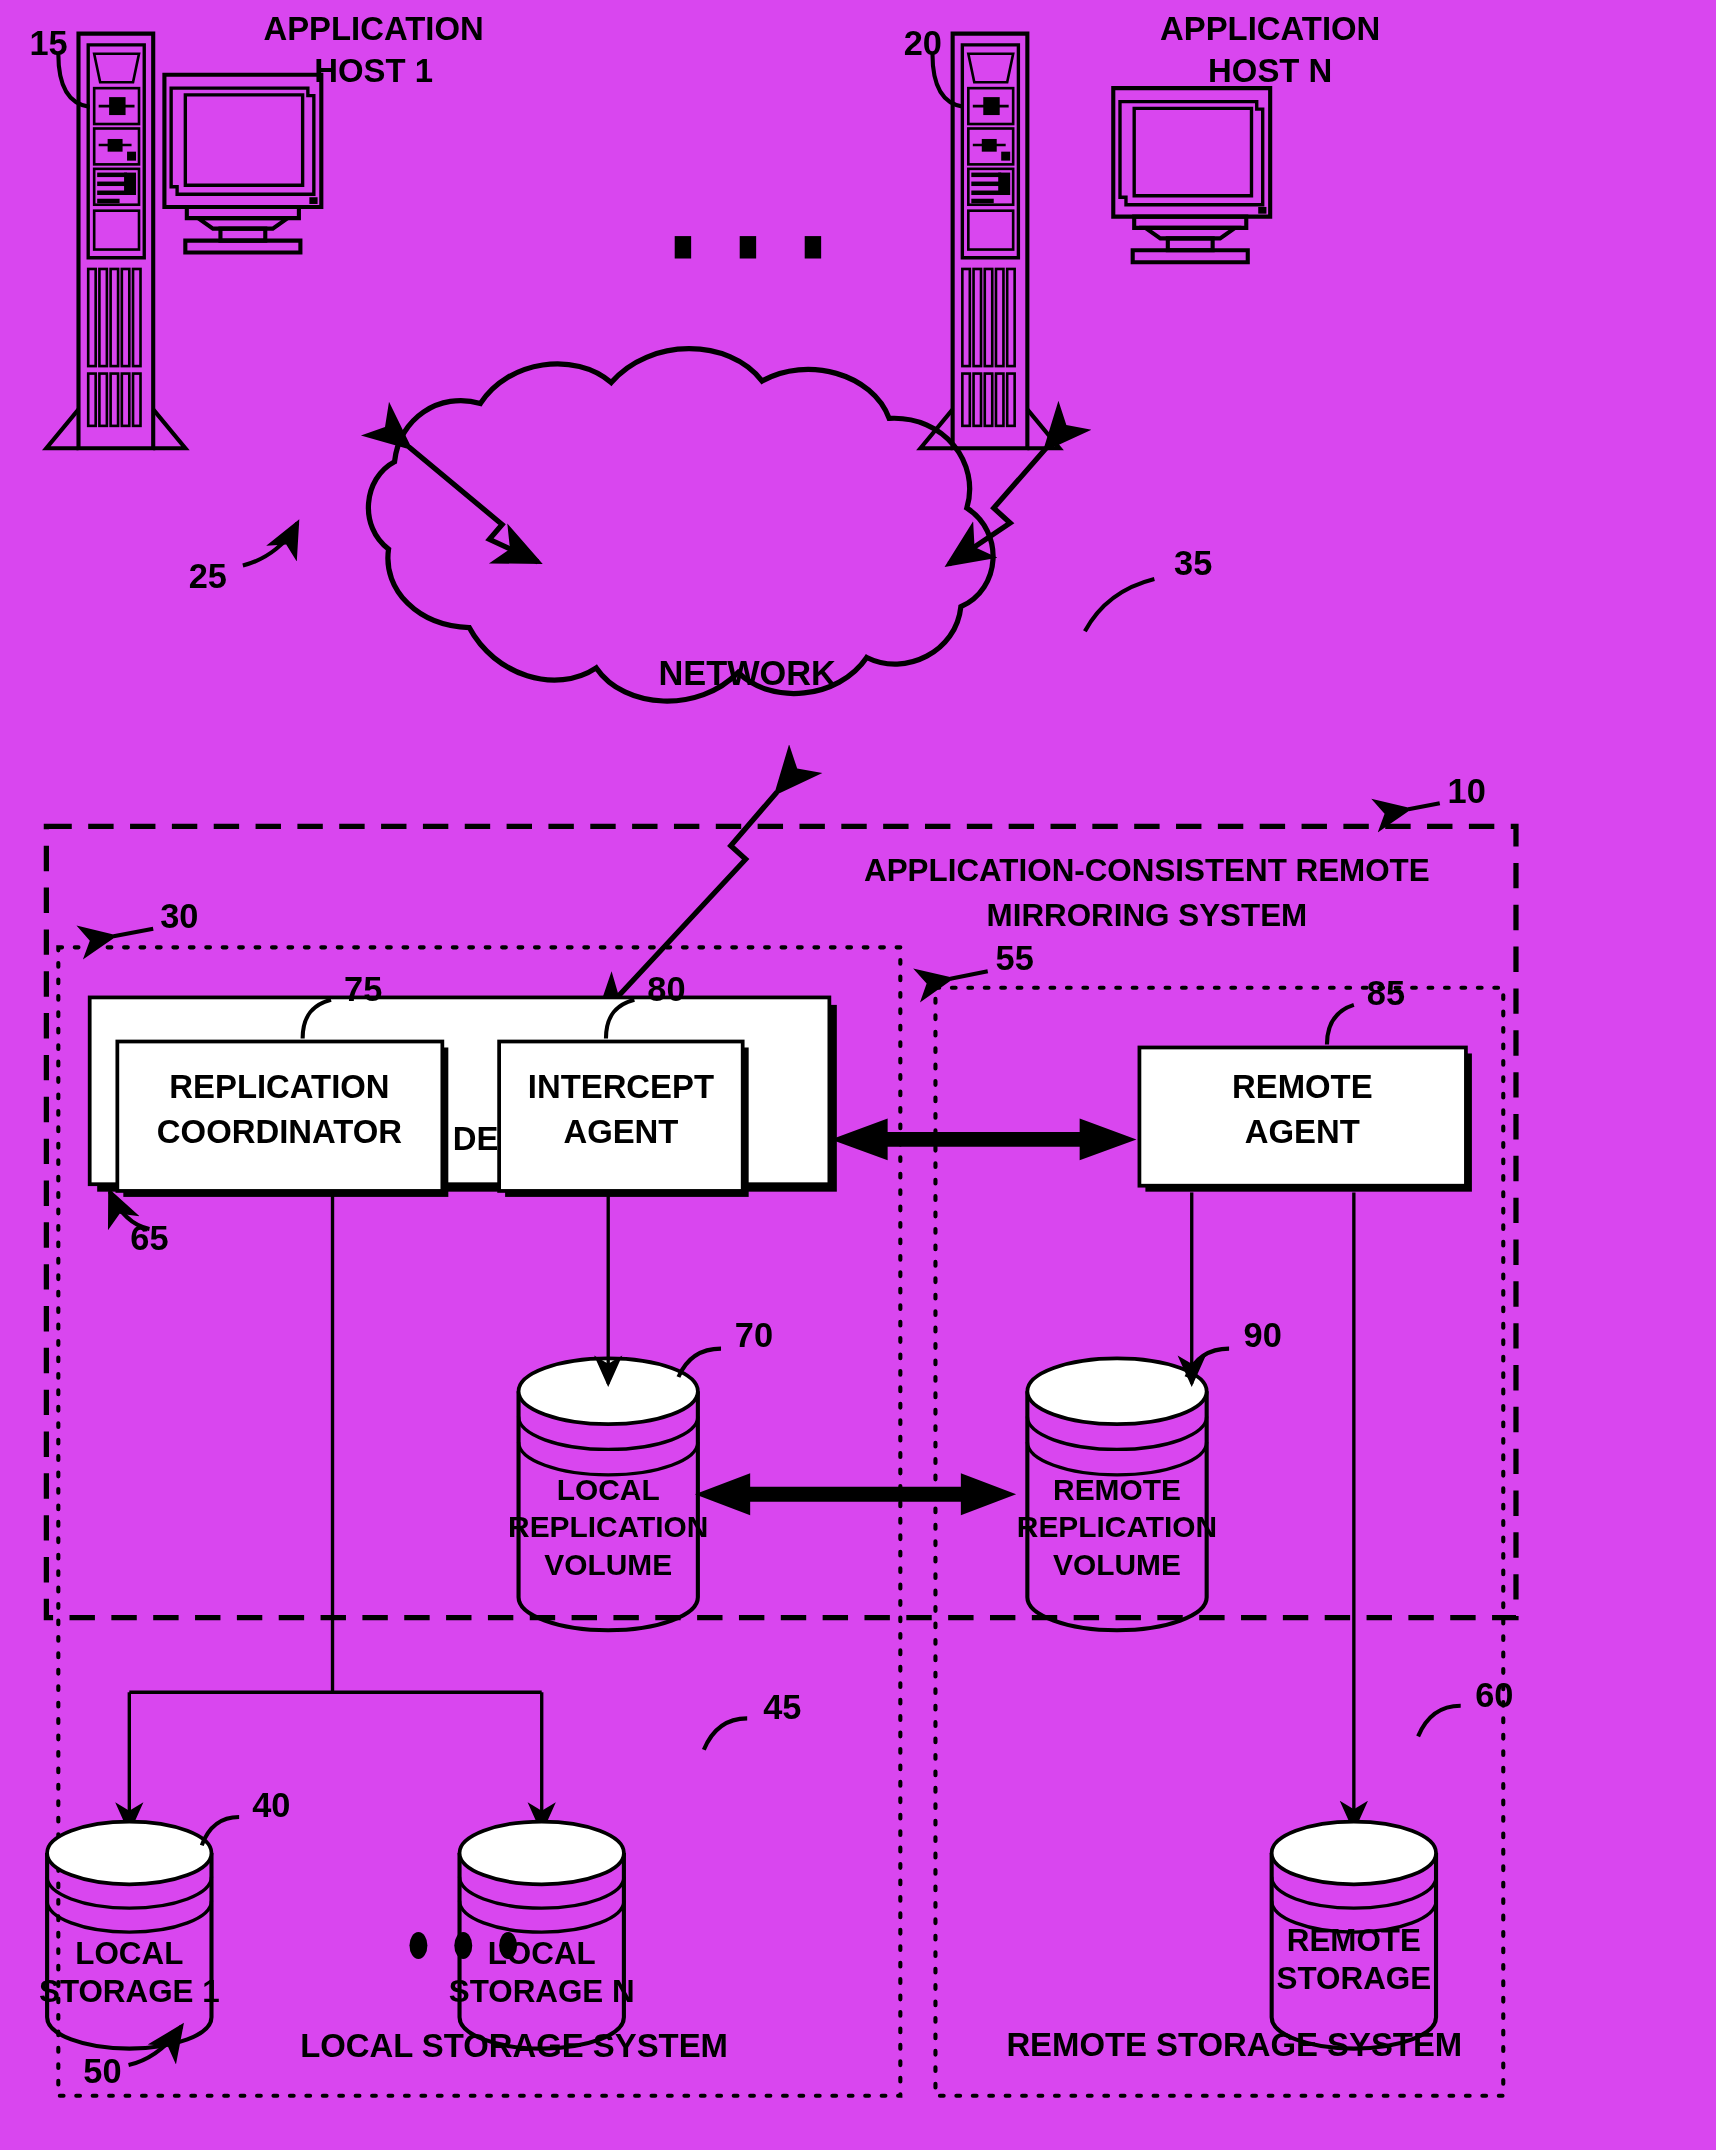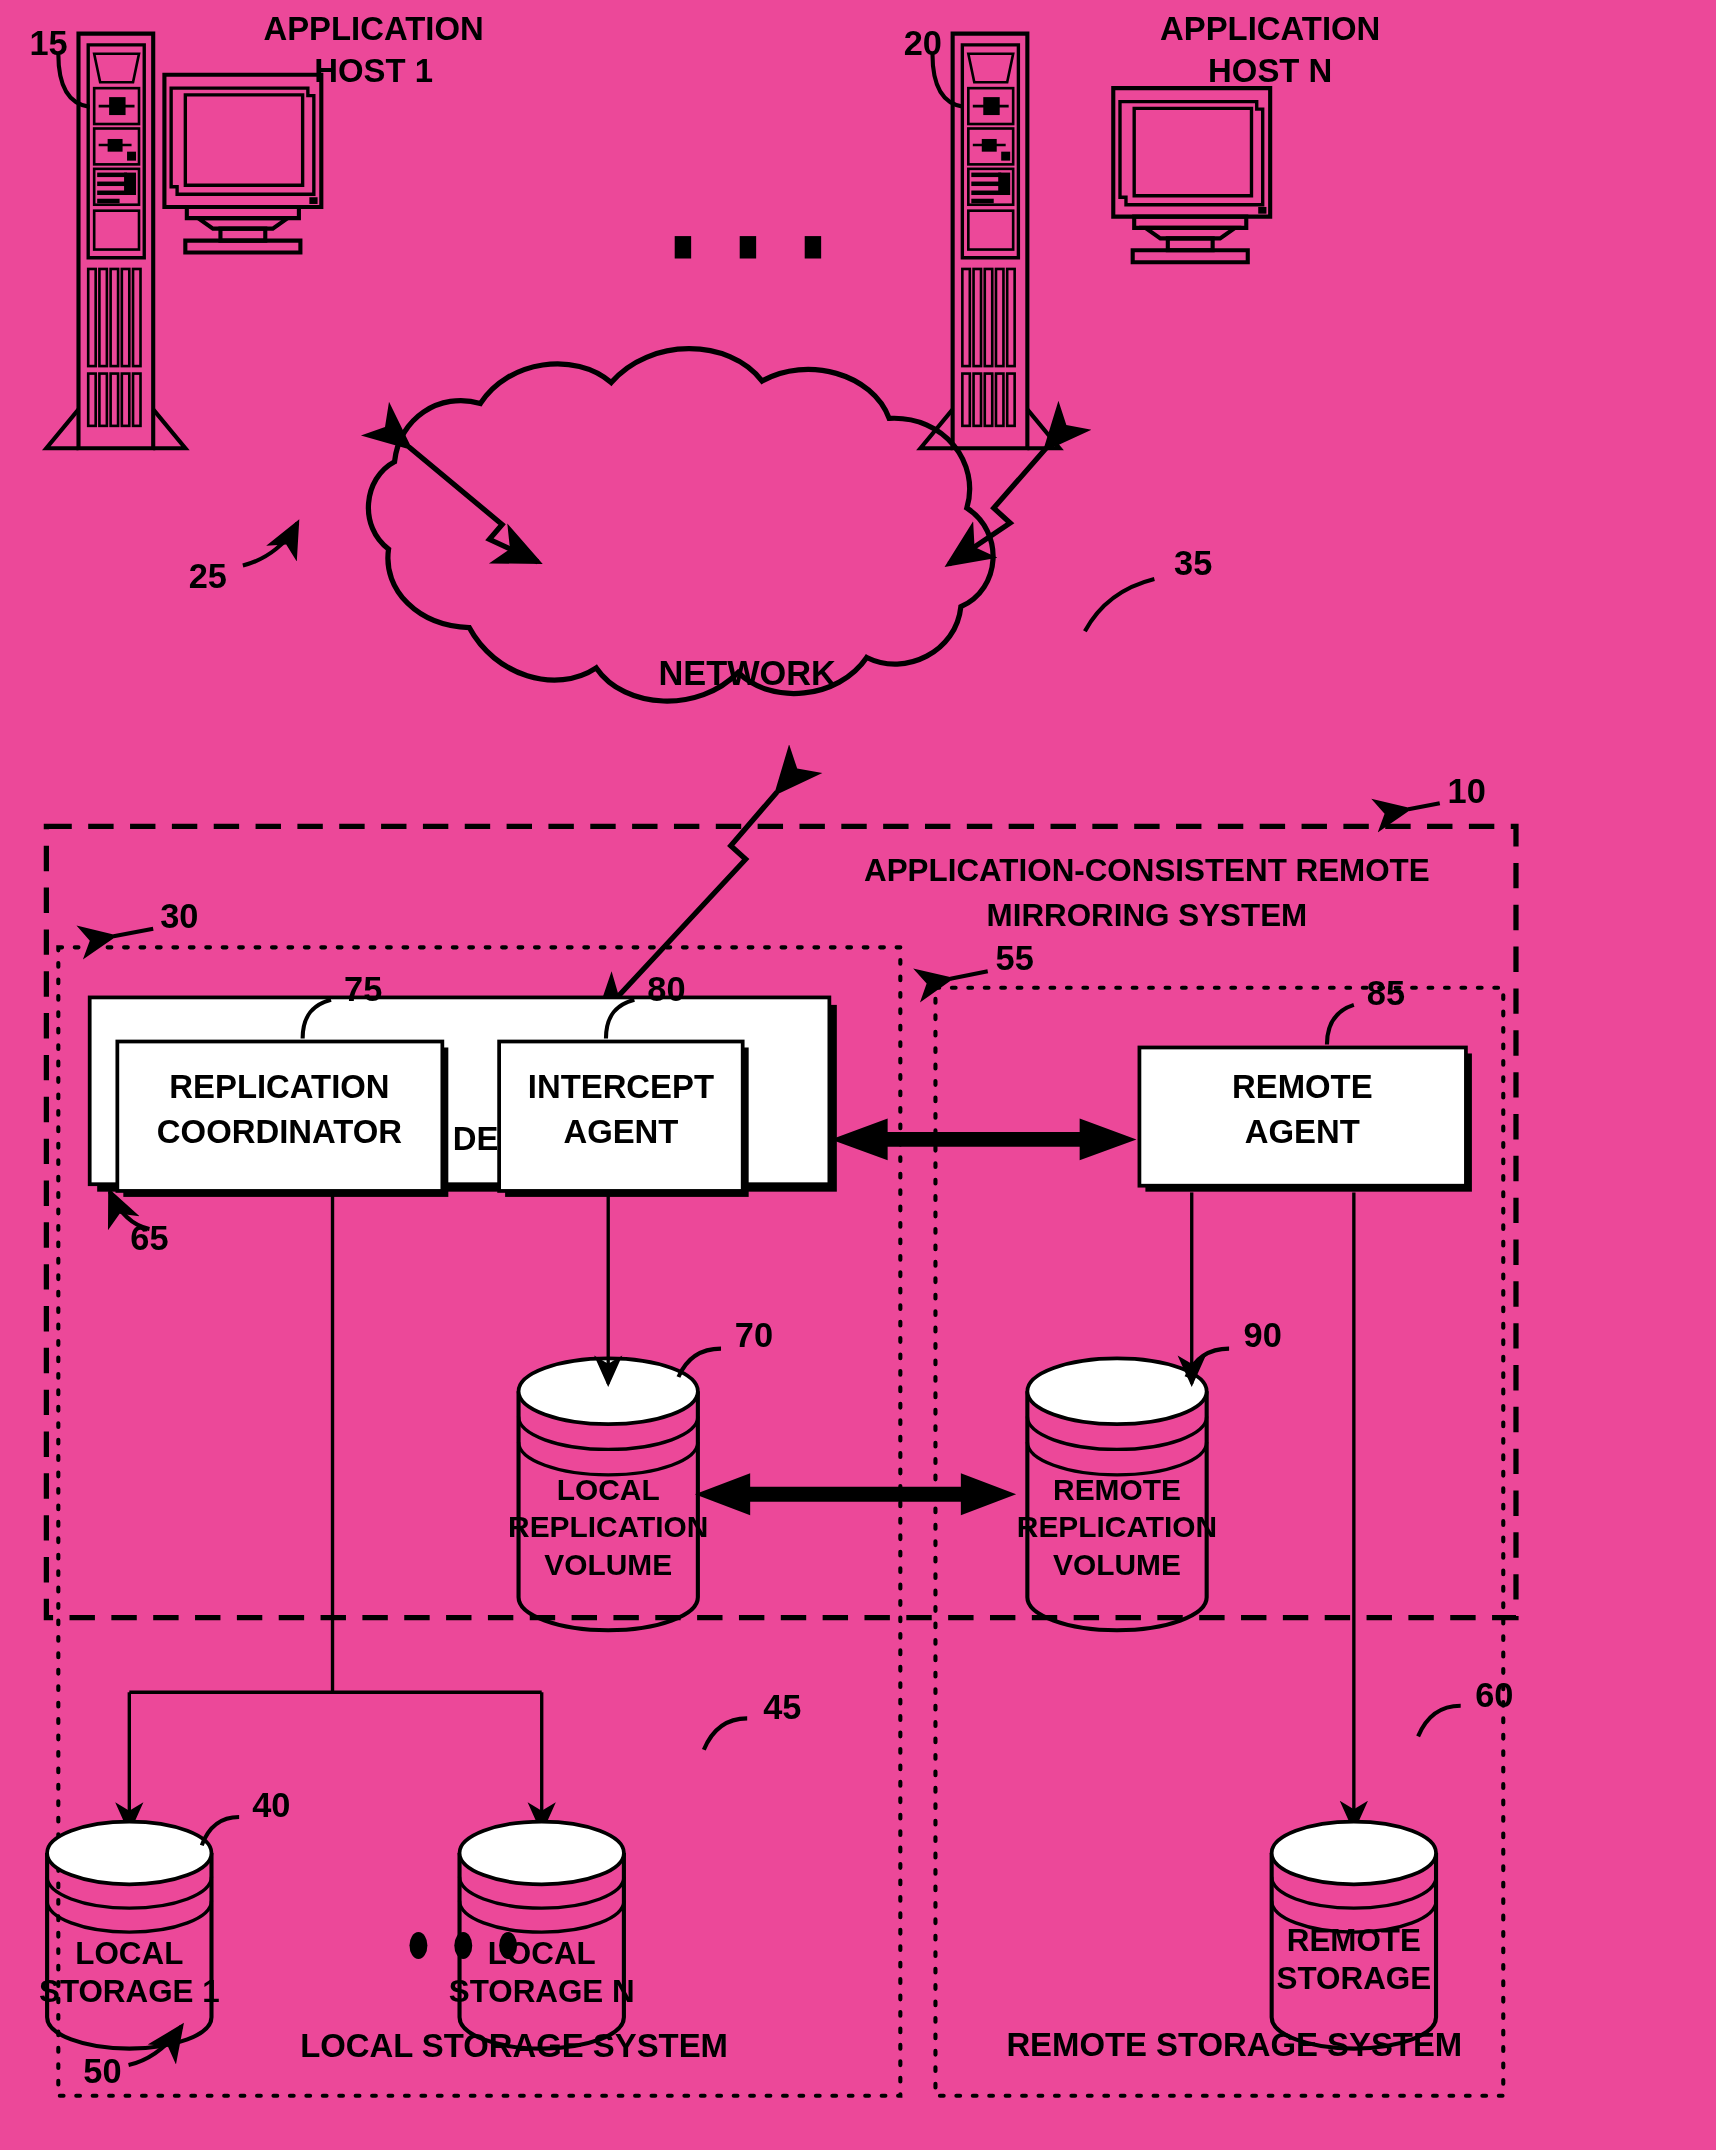--- a/index.html
+++ b/index.html
@@ -4,21 +4,21 @@
 <style>
   html, body {
     margin: 0;
     padding: 0;
     background: #ffffff;
   }
   #root {
     position: relative;
     width: 1717px;
     height: 2151px;
-    background: #ec4899;
+    background: #d946ef;
     font-family: "Liberation Sans", sans-serif;
   }
   svg#figure {
     position: absolute;
     left: 0;
     top: 0;
     width: 1717px;
     height: 2151px;
   }
   .lbl {

